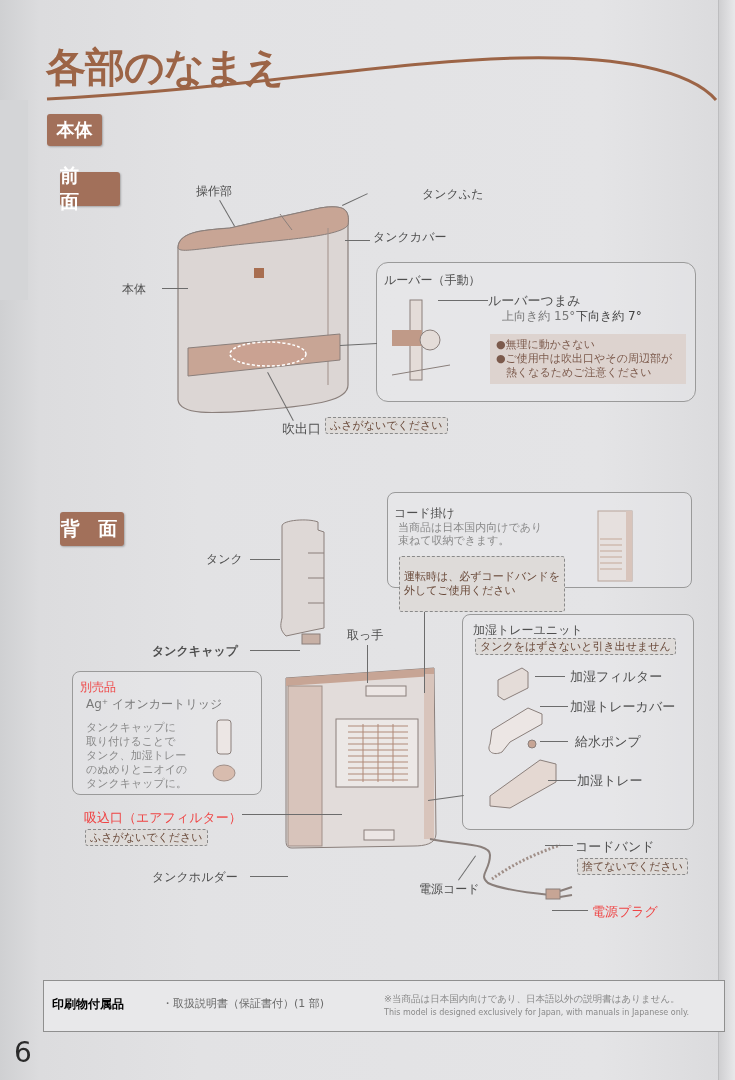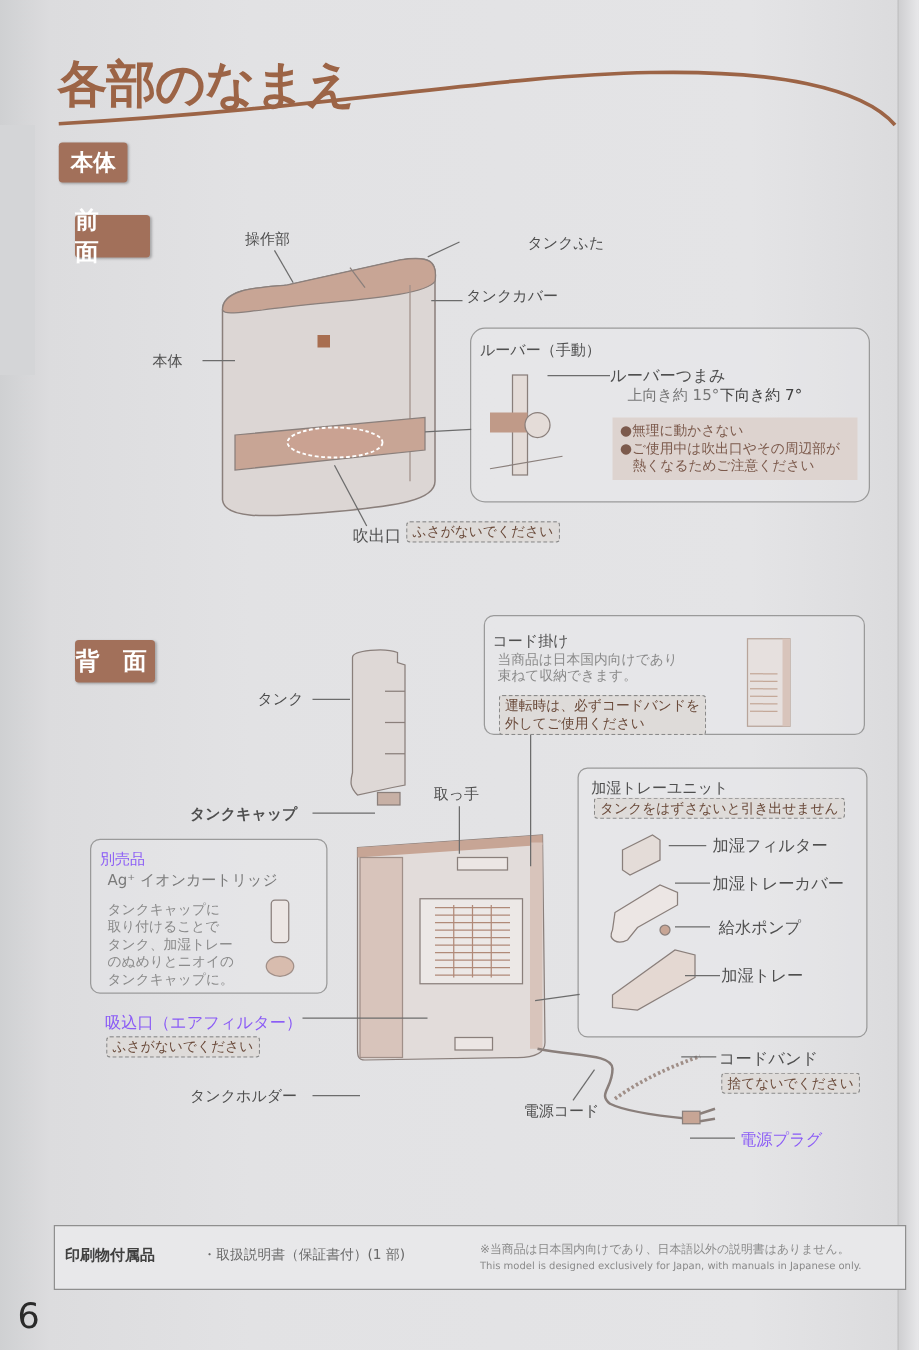--- a/index.html
+++ b/index.html
@@ -23,21 +23,21 @@
   .badge {
     background: #a2705a; color: #fff; font-weight: bold; border-radius: 3px;
     display: flex; align-items: center; justify-content: center;
     box-shadow: 1px 1px 2px rgba(0,0,0,0.25);
   }
   .badge-honntai { left: 47px; top: 114px; width: 55px; height: 32px; font-size: 18px; }
   .badge-front { left: 60px; top: 172px; width: 60px; height: 34px; font-size: 19px; letter-spacing: 6px; border-radius: 3px; }
   .badge-back  { left: 60px; top: 512px; width: 64px; height: 34px; font-size: 19px; letter-spacing: 6px; }
 
   .lbl { font-size: 12px; color: #4f4f4f; white-space: nowrap; }
-  .lbl-brown { color: #8b5cf6; }
+  .lbl-brown { color: #ef4444; }
   .lbl-big { font-size: 13px; }
   .line { position: absolute; background: #6c6c6c; height: 1px; transform-origin: 0 0; }
 
   .warn-box {
     border: 1px dashed #8a8a8a; border-radius: 3px; background: #dedbd9;
     font-size: 11px; padding: 0 4px; color: #6a4a3a; white-space: nowrap;
   }
   .panel {
     border: 1.5px solid #9a9a9a; border-radius: 12px; background: rgba(236,236,238,0.35);
   }
@@ -149,21 +149,21 @@
 <div class="abs lbl" style="left:347px;top:627px;">取っ手</div>
 <div class="line" style="left:368px;top:645px;width:38px;transform:rotate(90deg);"></div>
 
 <div class="abs panel" style="left:387px;top:492px;width:305px;height:96px;border-radius:8px;"></div>
 <div class="line" style="left:425px;top:588px;width:105px;transform:rotate(90deg);"></div>
 <div class="abs lbl" style="left:394px;top:505px;">コード掛け</div>
 <div class="abs lbl" style="left:398px;top:521px;font-size:11px;color:#8a8a8a;line-height:13px;">
   <div>当商品は日本国内向けであり</div>
   <div>束ねて収納できます。</div>
 </div>
-<div class="abs warn-box" style="left:399px;top:556px;line-height:14px;padding:1px 4px;">
+<div class="abs warn-box" style="left:399px;top:556px;line-height:14px;padding:13px 4px;">
   <div>運転時は、必ずコードバンドを</div>
   <div>外してご使用ください</div>
 </div>
 <svg style="left:596px;top:511px;" width="40" height="72">
   <rect x="2" y="0" width="34" height="70" fill="#e6e0de" stroke="#b8a49a"></rect>
   <rect x="30" y="0" width="6" height="70" fill="#d8c4bb"></rect>
   <g stroke="#c4a898">
       <line x1="4" y1="28" x2="26" y2="28"></line>
       <line x1="4" y1="34" x2="26" y2="34"></line>
       <line x1="4" y1="40" x2="26" y2="40"></line>
@@ -222,18 +222,18 @@
 </svg>
 <div class="abs lbl" style="left:391px;top:881px;margin-left:28px;">電源コード</div>
 <div class="line" style="left:458px;top:880px;width:30px;transform:rotate(-55deg);"></div>
 <div class="abs lbl lbl-big" style="left:575px;top:838px;">コードバンド</div>
 <div class="line" style="left:545px;top:845px;width:28px;"></div>
 <div class="abs warn-box" style="left:577px;top:858px;">捨てないでください</div>
 <div class="abs lbl lbl-brown lbl-big" style="left:592px;top:903px;">電源プラグ</div>
 <div class="line" style="left:552px;top:910px;width:36px;"></div>
 
 <div class="abs footer-box"></div>
-<div class="abs lbl" style="left:52px;top:996px;font-weight:bold;color:#404040;font-size:12px;">印刷物付属品</div>
+<div class="abs lbl" style="left:52px;top:996px;font-weight:bold;color:#000000;font-size:12px;">印刷物付属品</div>
 <div class="abs lbl" style="left:162px;top:996px;font-size:11px;color:#6a6a6a;">・取扱説明書（保証書付）(1 部)</div>
 <div class="abs lbl" style="left:384px;top:993px;font-size:9.5px;color:#8a8a8a;">※当商品は日本国内向けであり、日本語以外の説明書はありません。</div>
 <div class="abs lbl" style="left:384px;top:1008px;font-size:8px;color:#8a8a8a;">This model is designed exclusively for Japan, with manuals in Japanese only.</div>
 
 <div class="abs page-num">6</div>
 
 </body></html>

